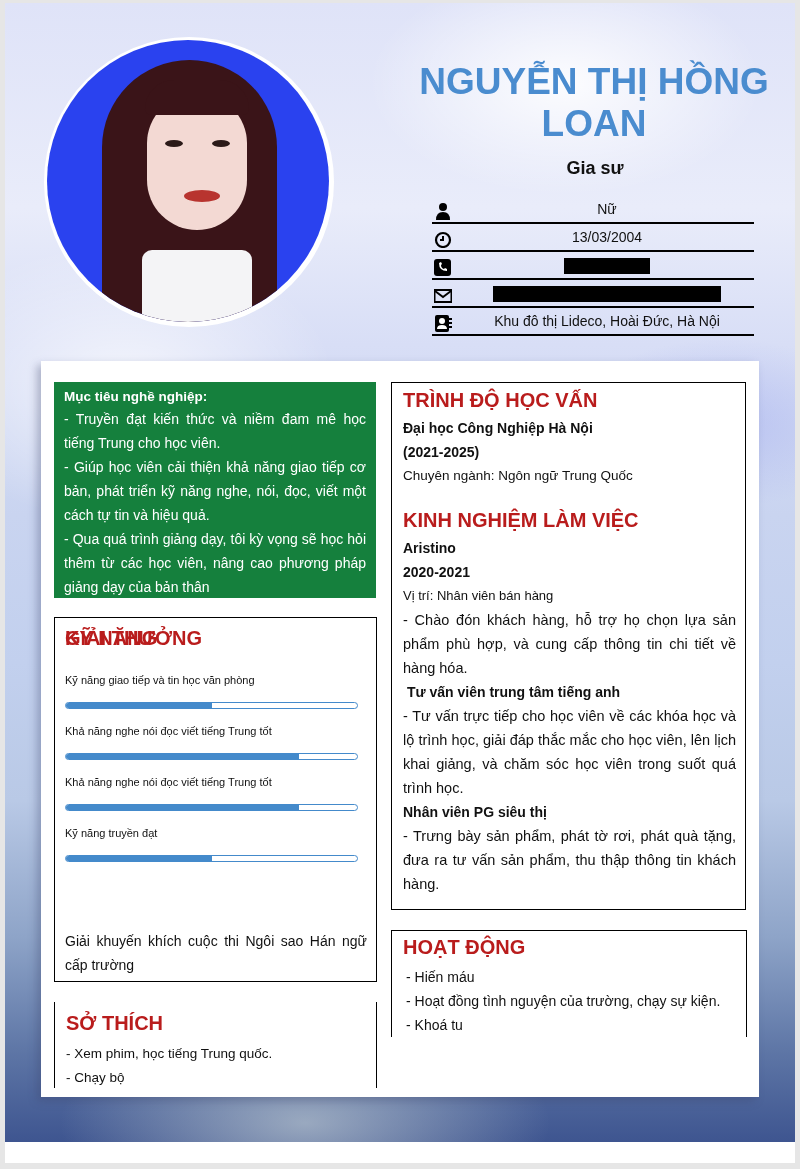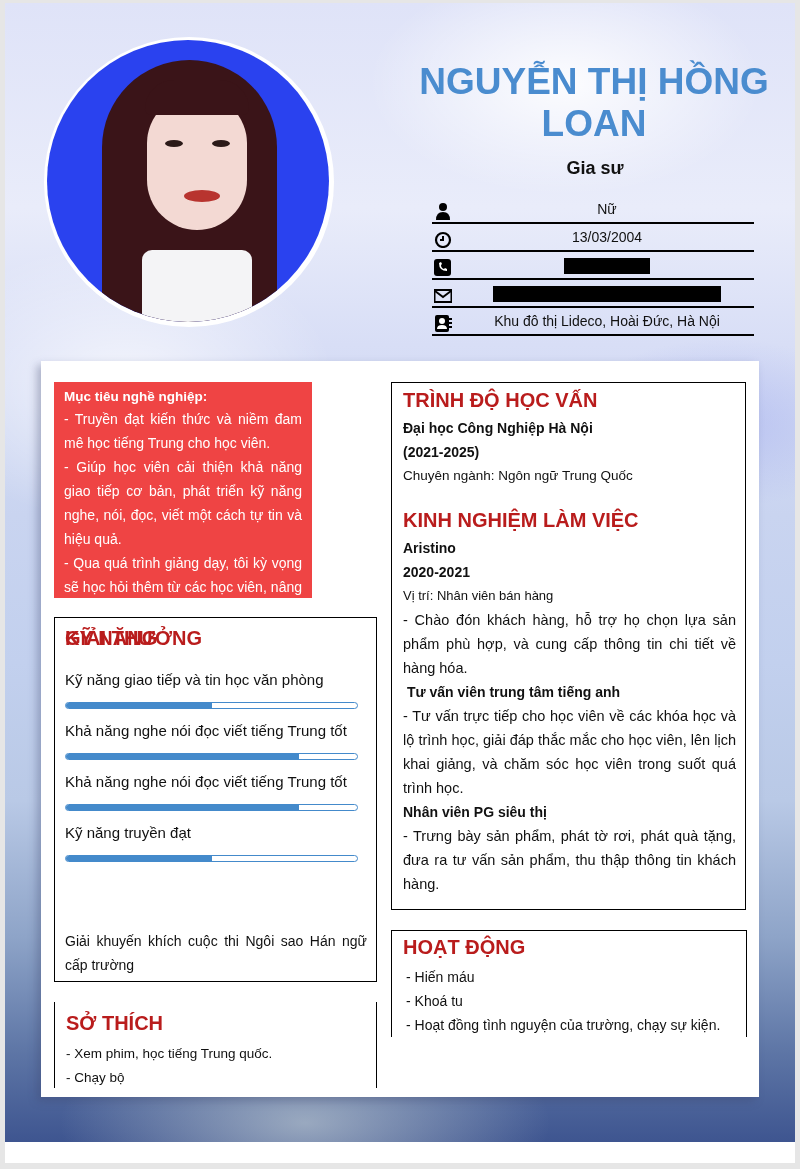--- a/index.html
+++ b/index.html
@@ -71,34 +71,34 @@
     font-size: 14px; color: #111; line-height: 26px;
   }
   .redact { display: inline-block; background: #000; height: 16px; vertical-align: middle; }
 
   .card {
     position: absolute; left: 36px; top: 358px; width: 718px; height: 736px;
     background: #ffffff; box-shadow: -4px 4px 8px rgba(60,70,110,0.35);
   }
 
   .goal {
-    position: absolute; left: 13px; top: 21px; width: 258px; height: 216px;
-    background: #ef4444; color: #fff; padding: 3px 10px;
+    position: absolute; left: 13px; top: 21px; width: 322px; height: 216px;
+    background: #15803d; color: #fff; padding: 3px 10px;
     font-size: 14px; line-height: 24px; text-align: justify;
   }
   .goal .title { font-weight: bold; font-size: 13.5px; line-height: 20px; margin-top: 2px; }
 
   .box { position: absolute; border: 1px solid #000; background: #fff; }
   .skills { left: 13px; top: 256px; width: 323px; height: 365px; text-decoration: underline; }
   .h2 {
     color: #b91c1c; font-weight: bold; font-size: 20px; line-height: 24px;
   }
   .skills .h2 { position: absolute; left: 10px; top: 8px; }
   .skill { position: absolute; left: 10px; width: 295px; }
-  .skill .lbl { font-size: 15px; color: #111; line-height: 20px; }
+  .skill .lbl { font-size: 11px; color: #111; line-height: 20px; }
   .skill .bar {
     margin-top: 12px; width: 293px; height: 7px; border: 1.5px solid #448acb;
     border-radius: 4px; overflow: hidden; background: #fff;
   }
   .skill .fill { height: 100%; background: #448acb; }
 
   .awards-title { position: absolute; left: 10px; top: 281px; }
   .awards-text {
     position: absolute; left: 10px; top: 311px; width: 302px;
     font-size: 14px; line-height: 24px; color: #111; text-align: justify;
@@ -250,19 +250,19 @@
         <div class="j"> - Tư vấn trực tiếp cho học viên về các khóa học và lộ trình học, giải đáp thắc mắc cho học viên, lên lịch khai giảng, và chăm sóc học viên trong suốt quá trình học.</div>
         <div class="b">Nhân viên PG siêu thị</div>
         <div class="j">- Trưng bày sản phẩm, phát tờ rơi, phát quà tặng, đưa ra tư vấn sản phẩm, thu thập thông tin khách hàng.</div>
       </div>
     </div>
 
     <div class="box act">
       <div class="h2">HOẠT ĐỘNG</div>
       <ul>
         <li>- Hiến máu</li>
+        <li>- Hoạt đồng tình nguyện của trường, chạy sự kiện.</li>
         <li>- Khoá tu</li>
-        <li>- Hoạt đồng tình nguyện của trường, chạy sự kiện.</li>
       </ul>
     </div>
 
   </div>
 </div>
 
 </body></html>

